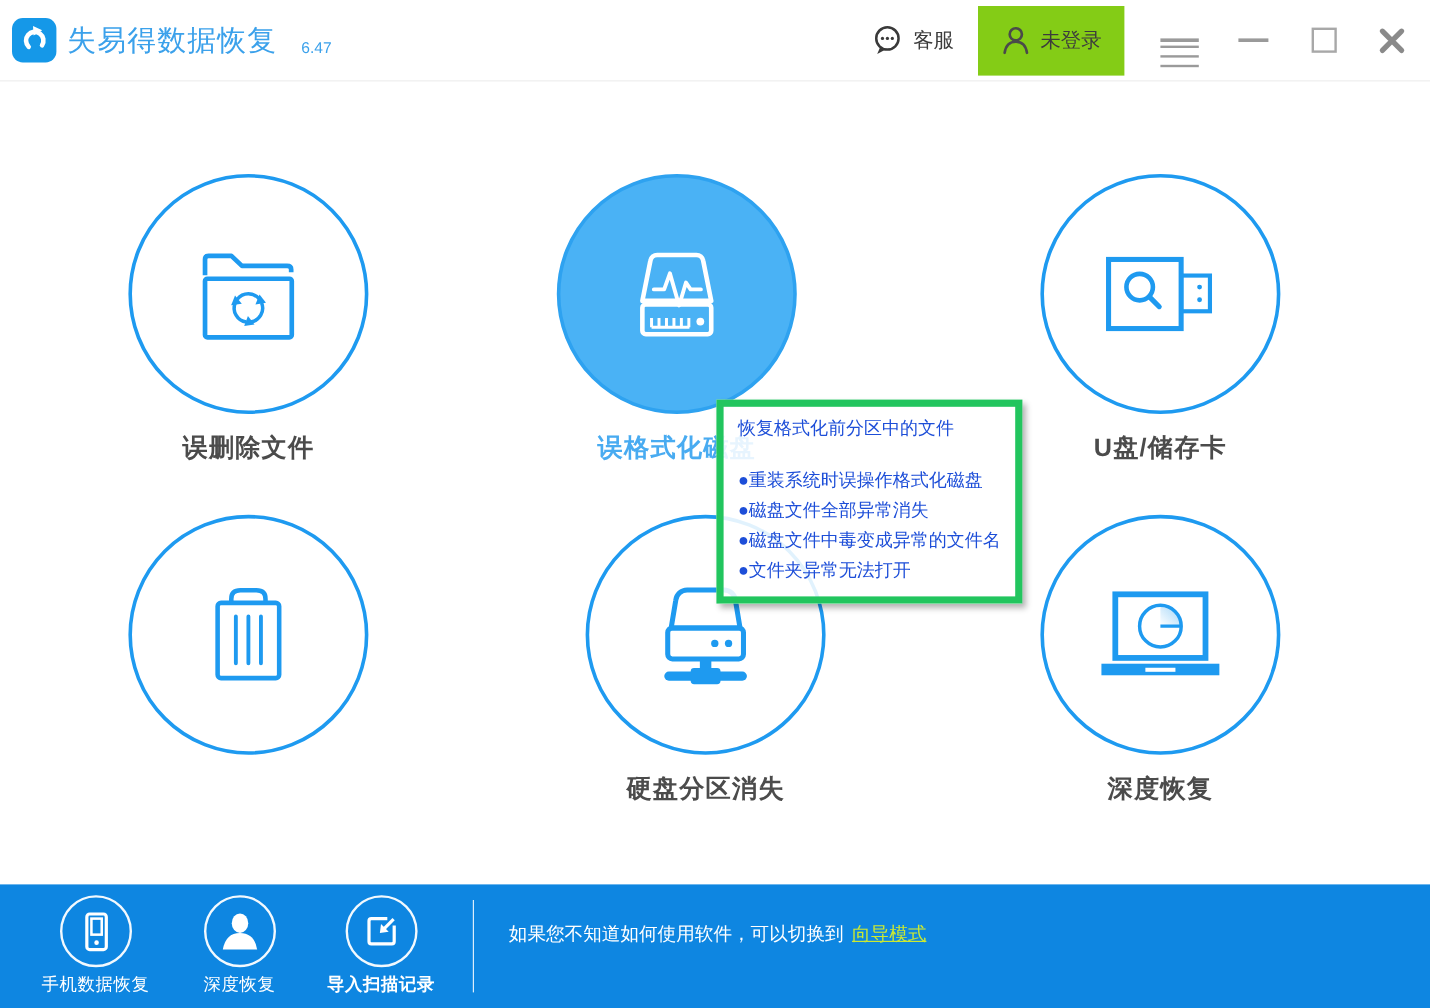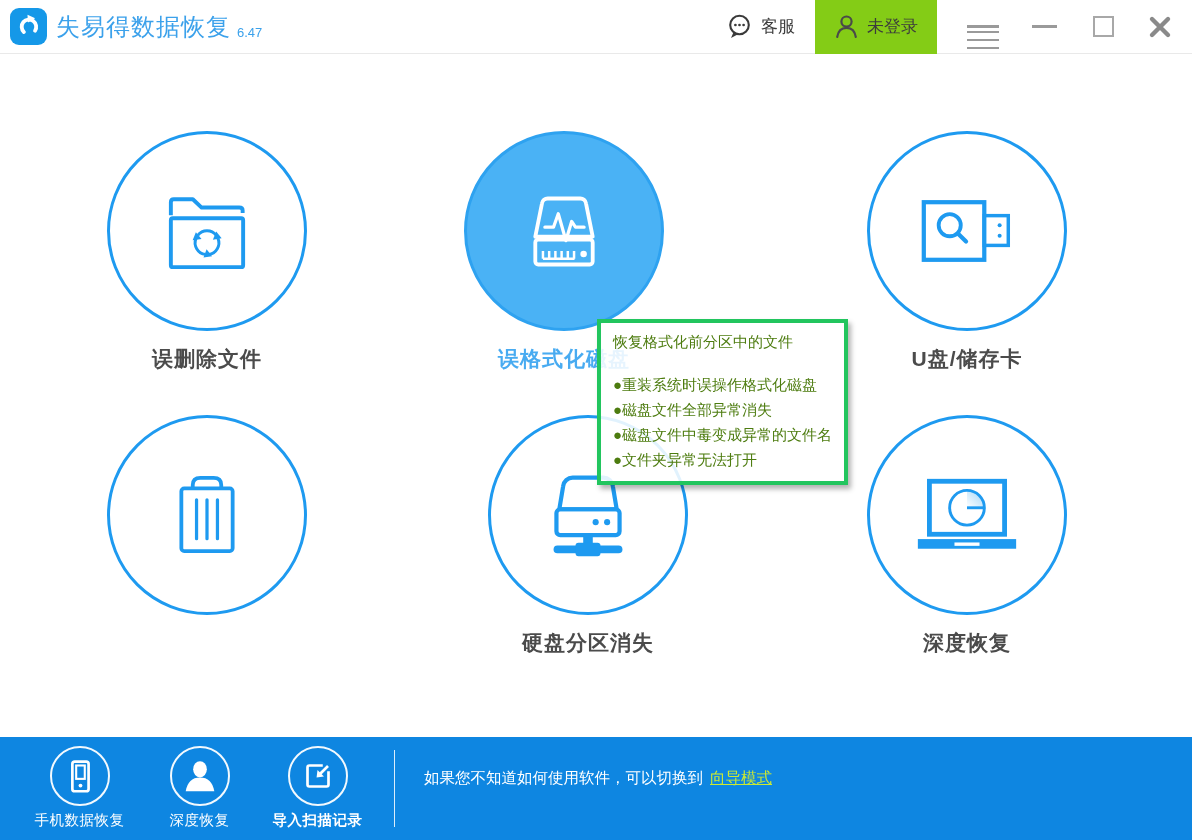--- a/index.html
+++ b/index.html
@@ -1,25 +1,25 @@
 <!DOCTYPE html>
 <html><head>
 <meta charset="utf-8">
 <style>
   * { margin:0; padding:0; box-sizing:border-box; }
   html,body { width:1192px; height:840px; overflow:hidden; background:#ffffff;
               font-family:"Liberation Sans","DejaVu Sans",sans-serif; }
 
   
-  .titlebar { position:relative; height:54px; background:#ffffff;
+  .titlebar { position:relative; height:68px; background:#ffffff;
               border-bottom:1px solid #e9e9e9; display:flex; align-items:center; }
   .logo { width:37px; height:37px; border-radius:9px; background:#1598e8;
           margin-left:10px; display:flex; align-items:center; justify-content:center; }
   .app-title { margin-left:9px; font-size:24px; color:#3ba1eb; letter-spacing:1px; }
-  .app-version { margin-left:6px; margin-top:12px; font-size:13px; color:#3ba1eb; }
+  .app-version { margin-left:20px; margin-top:12px; font-size:13px; color:#3ba1eb; }
   .tb-spacer { flex:1; }
   .tb-item { display:flex; align-items:center; gap:8px; font-size:17px; color:#3c3c3c; cursor:pointer; }
   .support { margin-right:4px; }
   .login { height:58px; padding:0 19px; margin-left:16px; background:#84cc16; }
   .win-btn { display:flex; align-items:center; justify-content:center; cursor:pointer; }
   .hamburger { margin-left:30px; width:32px; }
   .hamburger div { height:2.5px; background:#9a9a9a; margin:5.5px 0; }
   .minimize { margin-left:32px; width:26px; }
   .minimize div { width:25px; height:3px; background:#9a9a9a; }
   .maximize { margin-left:36px; }
@@ -37,23 +37,23 @@
   .pos-5 { left:847px; top:361px; }
   .circle { width:200px; height:200px; margin:0 auto; border-radius:50%;
             border:3px solid #1e9af0; background:#ffffff;
             display:flex; align-items:center; justify-content:center; }
   .recover-item.hovered .circle { background:#4ab2f5; border-color:#2ea2f0; }
   .item-label { margin-top:14px; font-size:21px; font-weight:bold; color:#4b4b4b; letter-spacing:1px; }
   .recover-item.hovered .item-label { color:#48abf1; }
 
   
   .tooltip { position:absolute; left:597px; top:265px; z-index:20;
-             background:rgba(255,255,255,0.87); border:4px solid #22c55e;
+             background:rgba(255,255,255,0.87); border:6px solid #22c55e;
              box-shadow:3px 4px 5px rgba(0,0,0,0.30);
-             padding:8px 12px 9px 12px; font-size:15px; color:#4d7c0f; white-space:nowrap; }
+             padding:8px 12px 9px 12px; font-size:15px; color:#1d4ed8; white-space:nowrap; }
   .tooltip-title { line-height:22px; margin-bottom:19px; }
   .tooltip-line { line-height:25px; }
 
   
   .footer { position:absolute; left:0; bottom:0; width:1192px; height:103px; background:#0e86e1; }
   .footer-action { position:absolute; top:9px; width:130px; text-align:center; cursor:pointer;padding-left:29px; }
   .fa-0 { left:0; } .fa-1 { left:120px; } .fa-2 { left:238px;font-weight:bold; }
   .action-circle { width:60px; height:60px; margin:0 auto; border-radius:50%;
                    border:2px solid rgba(255,255,255,0.95);
                    display:flex; align-items:center; justify-content:center; }

